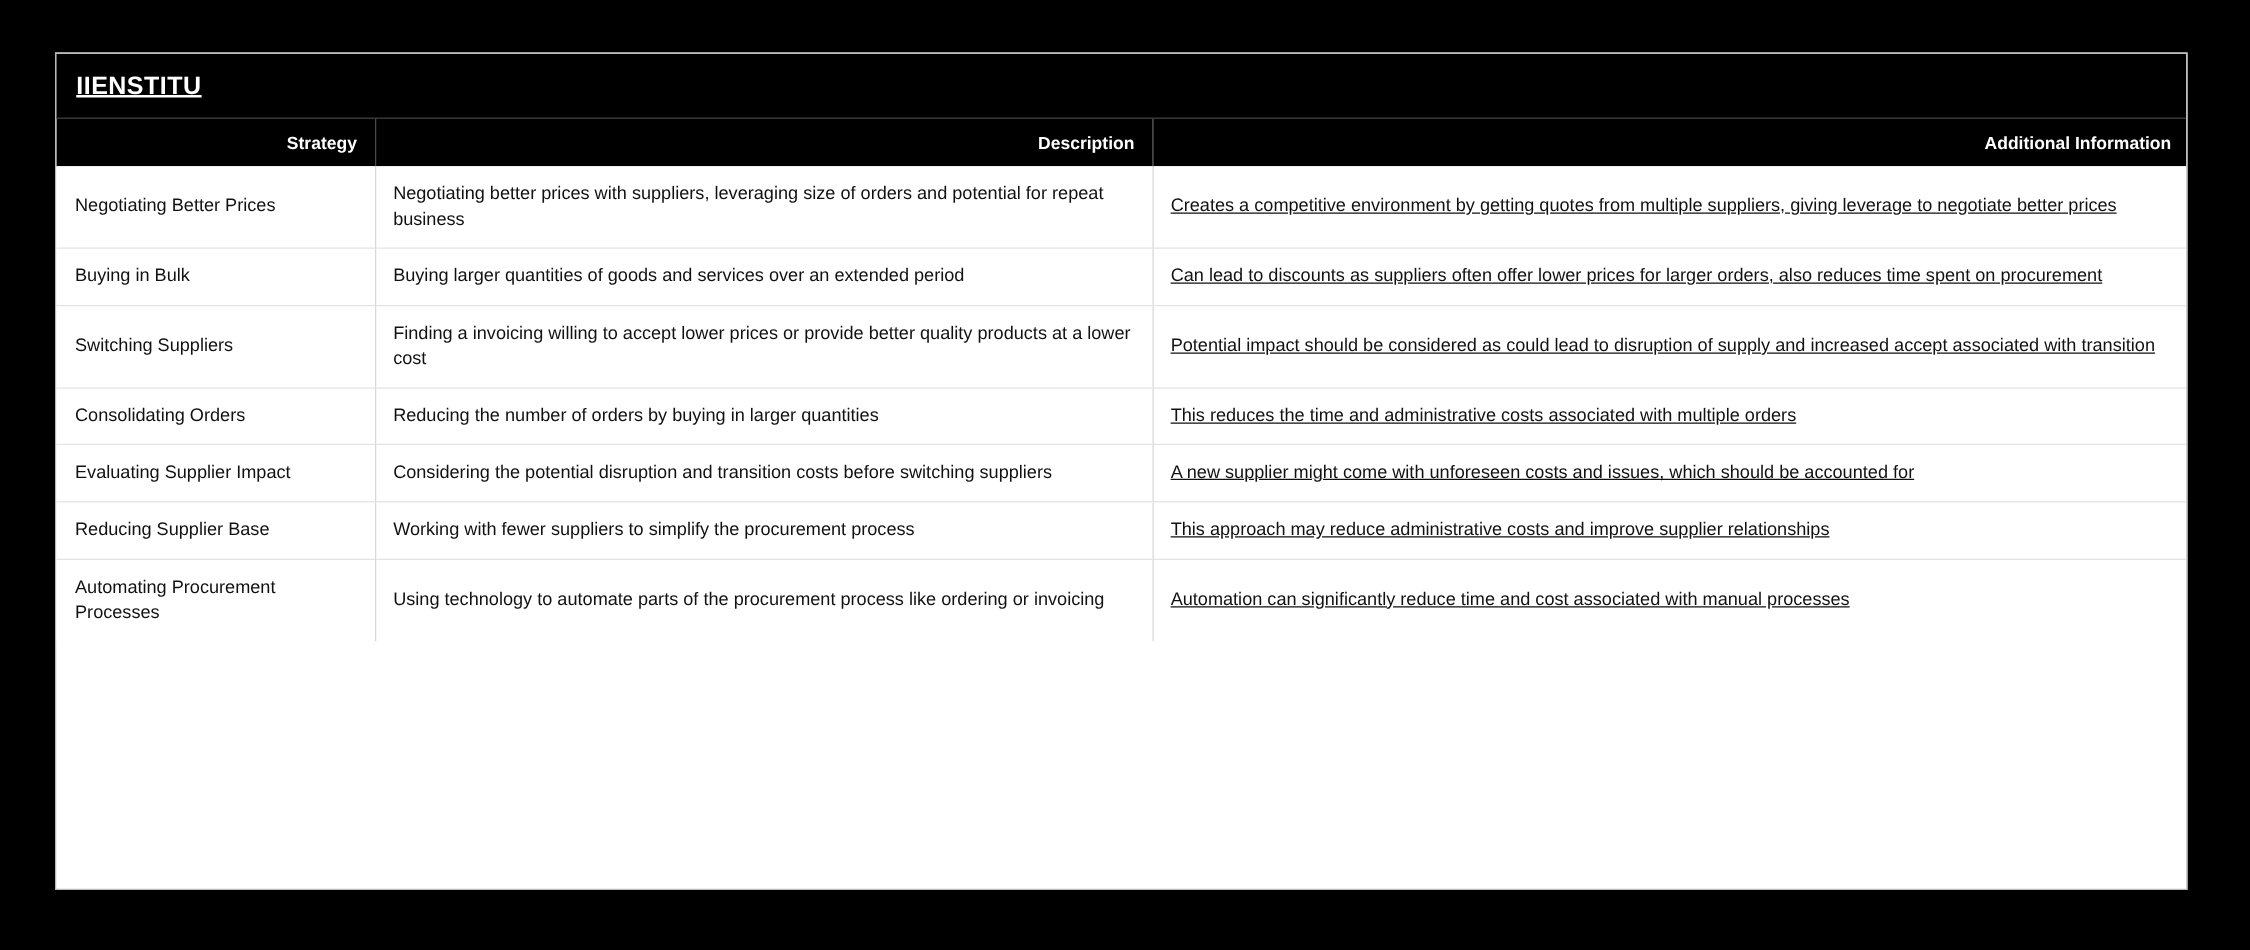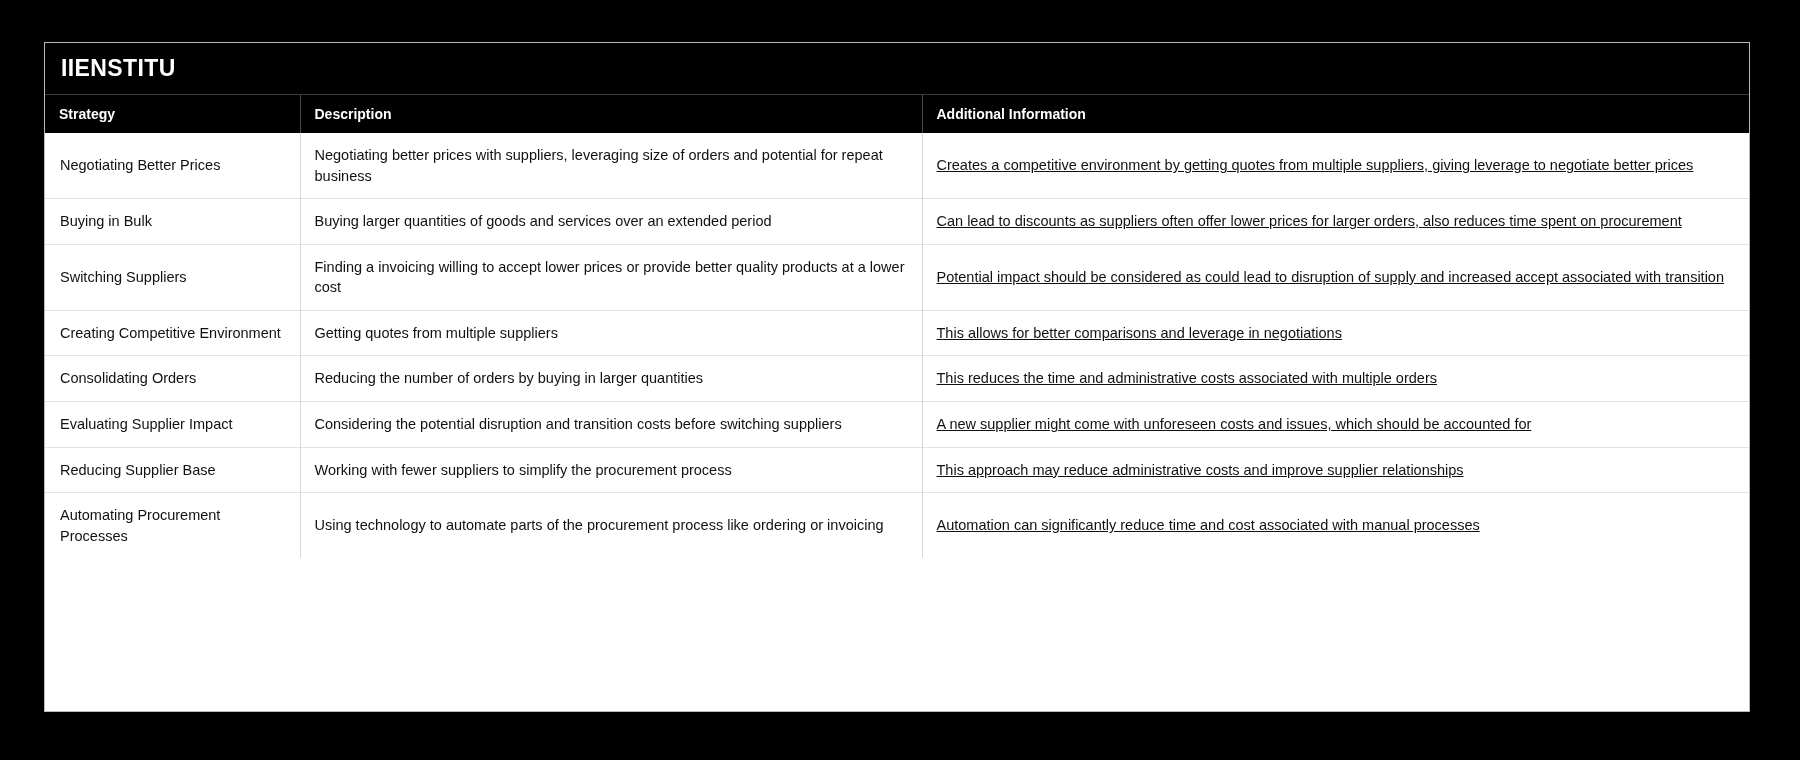--- a/index.html
+++ b/index.html
@@ -24,37 +24,38 @@
     flex:0 0 auto;
     height:52px;
     background:#000000;
     display:flex;
     align-items:center;
     padding:0 16px;
     border-bottom:1px solid #3a3a3a;
   }
   .brand-title {
     color:#ffffff;
-    font-size:23px;
+    font-size:20px;
     font-weight:bold;
     letter-spacing:0.4px;
     line-height:1;
+    text-decoration:underline;
   }
   
   table {
     width:100%;
     border-collapse:collapse;
     table-layout:fixed;
   }
   thead th {
     background:#000000;
     color:#ffffff;
     font-size:14px;
     font-weight:bold;
-    text-align:left;
+    text-align:right;
     padding:11px 14px;
     vertical-align:middle;
     border-right:1px solid #4a4a4a;
   }
   thead th:last-child { border-right:none; }
   .col-strategy    { width:255px; }
   .col-description { width:622px; }
   .col-additional  { width:829px; }
 
   tbody td {
@@ -100,25 +101,20 @@
             <td class="cell-strategy col-strategy">Buying in Bulk</td>
             <td class="cell-description col-description">Buying larger quantities of goods and services over an extended period</td>
             <td class="cell-additional col-additional">Can lead to discounts as suppliers often offer lower prices for larger orders, also reduces time spent on procurement</td>
           </tr>
           <tr>
             <td class="cell-strategy col-strategy">Switching Suppliers</td>
             <td class="cell-description col-description">Finding a invoicing willing to accept lower prices or provide better quality products at a lower cost</td>
             <td class="cell-additional col-additional">Potential impact should be considered as could lead to disruption of supply and increased accept associated with transition</td>
           </tr>
           <tr>
-            <td class="cell-strategy col-strategy">Creating Competitive Environment</td>
-            <td class="cell-description col-description">Getting quotes from multiple suppliers</td>
-            <td class="cell-additional col-additional">This allows for better comparisons and leverage in negotiations</td>
-          </tr>
-          <tr>
             <td class="cell-strategy col-strategy">Consolidating Orders</td>
             <td class="cell-description col-description">Reducing the number of orders by buying in larger quantities</td>
             <td class="cell-additional col-additional">This reduces the time and administrative costs associated with multiple orders</td>
           </tr>
           <tr>
             <td class="cell-strategy col-strategy">Evaluating Supplier Impact</td>
             <td class="cell-description col-description">Considering the potential disruption and transition costs before switching suppliers</td>
             <td class="cell-additional col-additional">A new supplier might come with unforeseen costs and issues, which should be accounted for</td>
           </tr>
           <tr>

